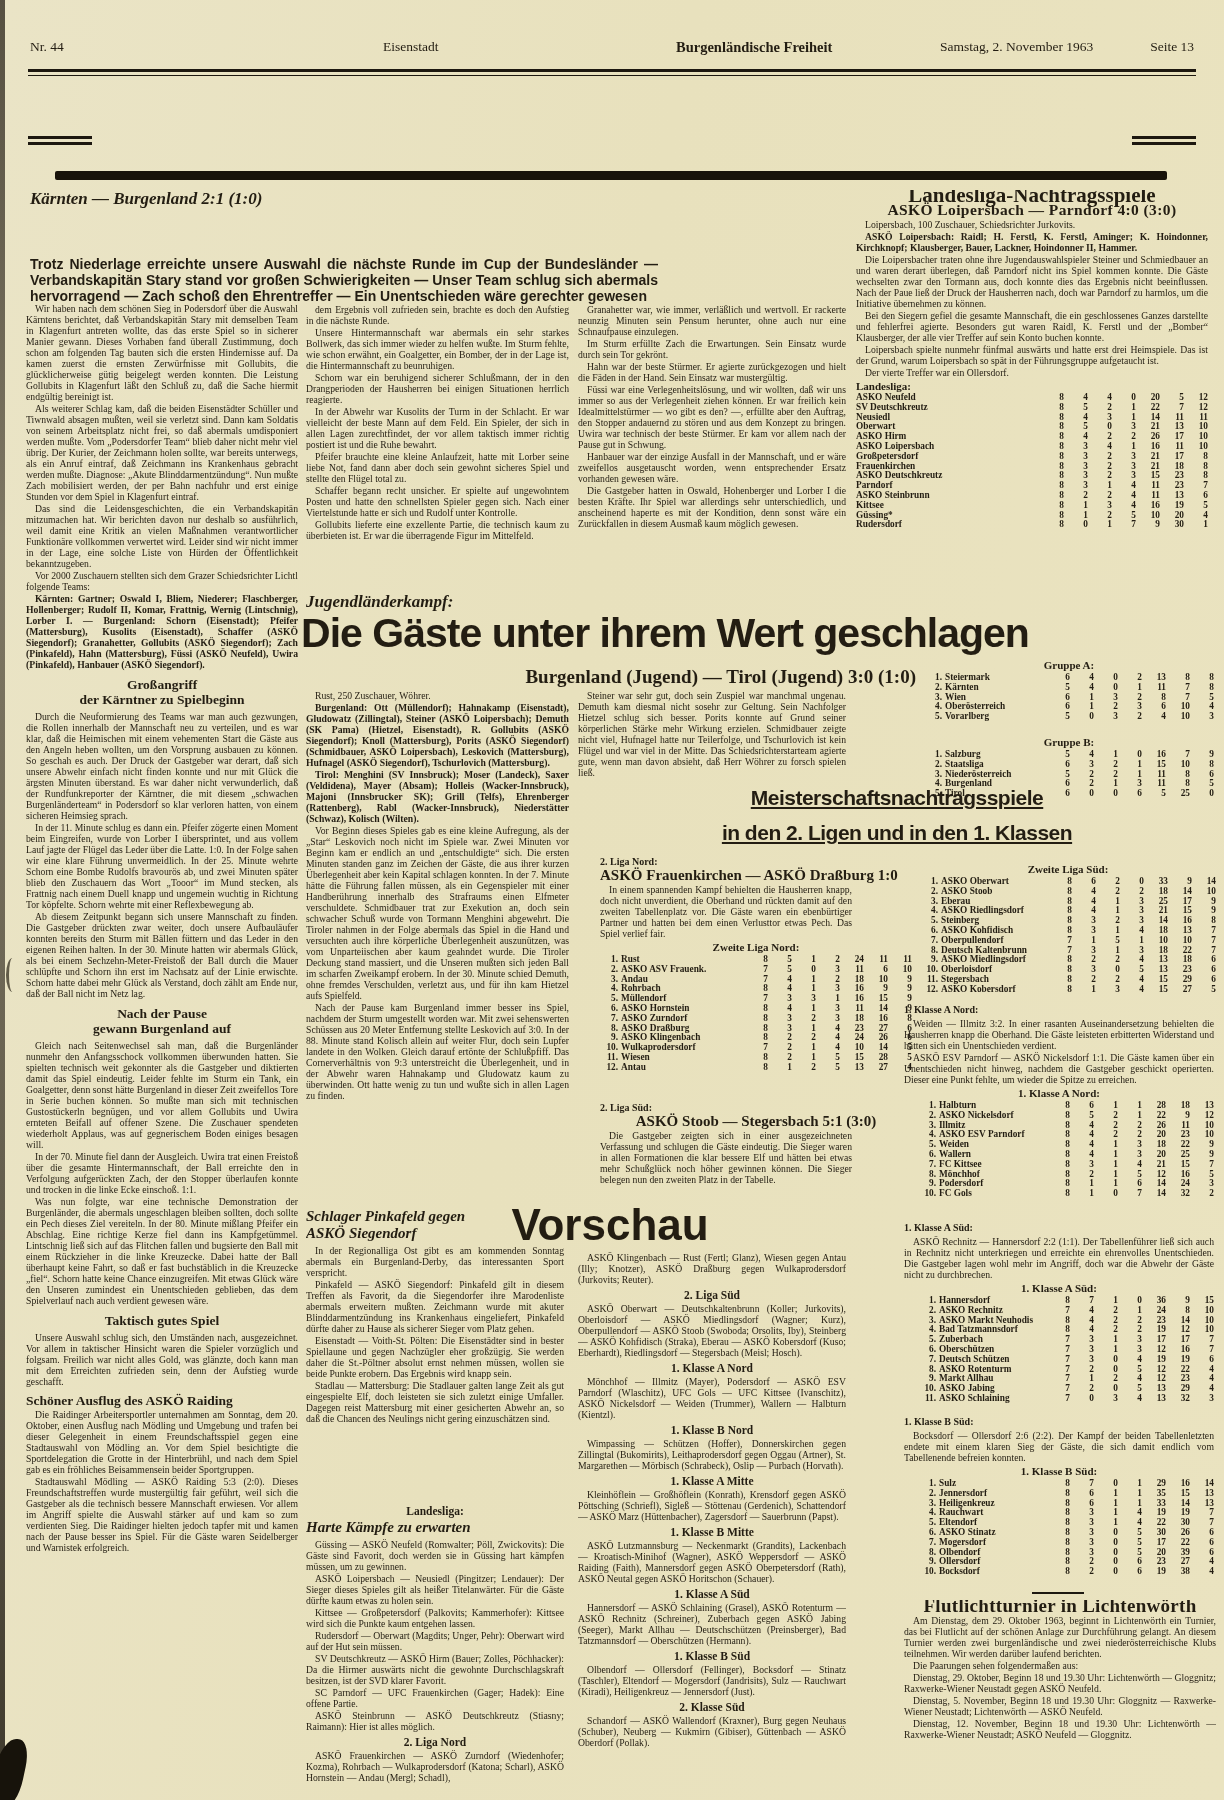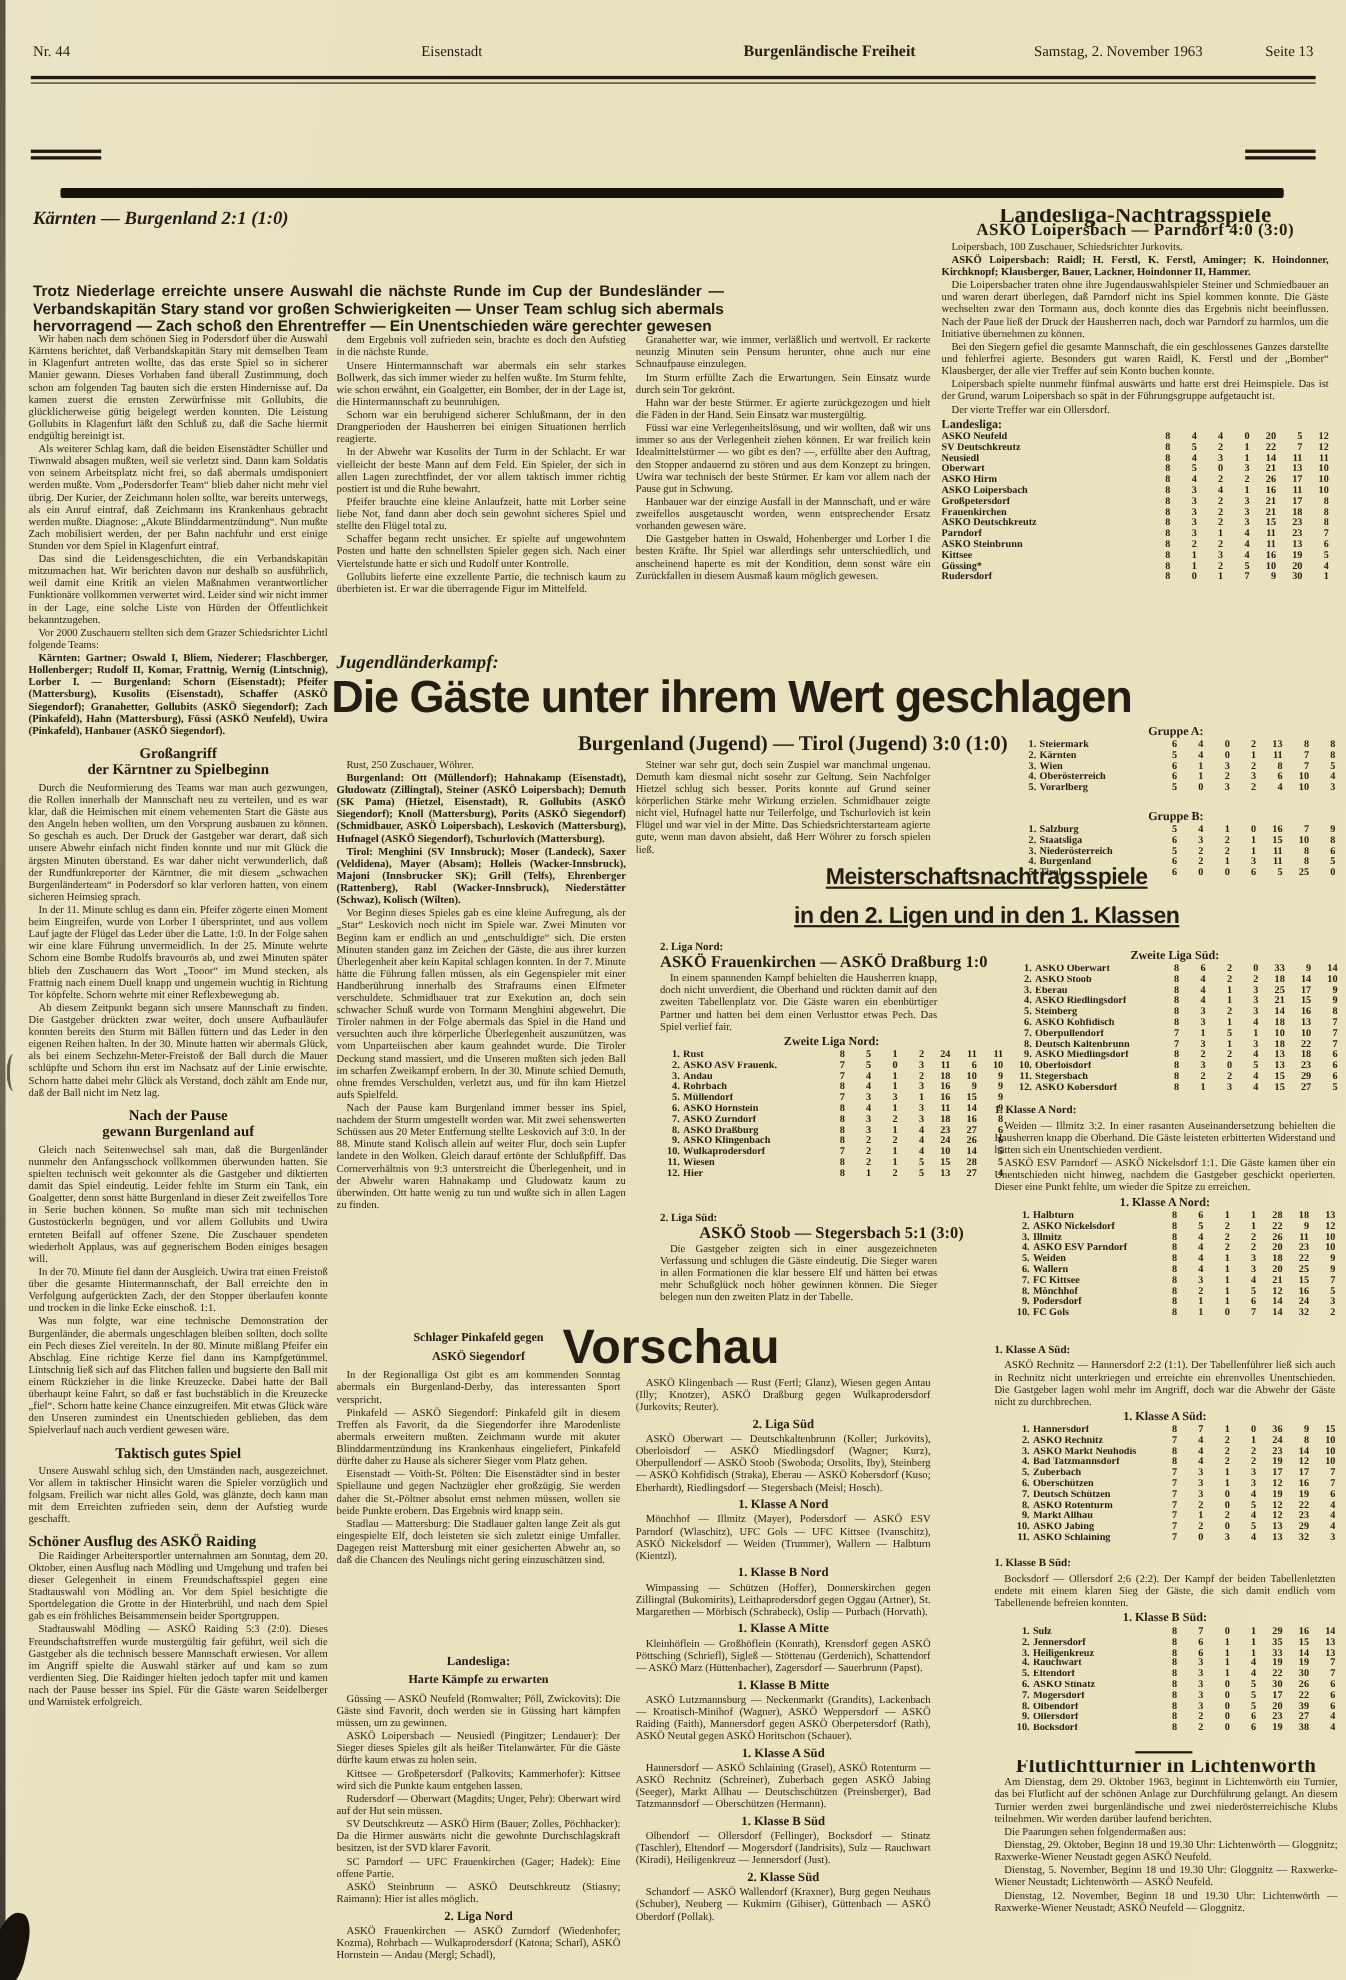--- a/index.html
+++ b/index.html
@@ -38,21 +38,21 @@
   .sh{font-weight:bold;text-align:center;font-size:13.5px;line-height:15px;margin:7px 0 4px 0;text-indent:0 !important;}
   .sh2{font-weight:bold;font-size:13.5px;margin:8px 0 3px 0;text-indent:0 !important;}
   .h-left{font-weight:bold;font-size:10px;margin:0 0 3px 0;}
   .match-line{font-weight:bold;font-size:15px;white-space:nowrap;margin:2px 0 3px 0;}
   .report-title{font-weight:bold;font-size:21px;text-align:center;margin:0 0 3px 0;}
   .report-match{font-weight:bold;font-size:15.5px;text-align:center;margin:0 0 4px 0;letter-spacing:.4px;}
   .jug-headline{font-family:"Liberation Sans",sans-serif;font-weight:bold;font-size:41px;letter-spacing:-1px;text-align:center;white-space:nowrap;}
   .jug-subhead{font-weight:bold;font-size:19px;text-align:right;}
   .meister{font-family:"Liberation Sans",sans-serif;font-weight:bold;font-size:21px;line-height:35px;text-align:center;letter-spacing:-.5px;text-decoration:underline;}
   .vorschau-h{font-family:"Liberation Sans",sans-serif;font-weight:bold;font-size:44px;text-align:center;letter-spacing:0px;}
-  .schlager-h{font-weight:bold;font-size:11px;line-height:17px;text-align:center;margin-bottom:3px;}
+  .schlager-h{font-weight:bold;font-size:15px;line-height:17px;margin-bottom:3px;font-style:italic;}
   .seclabel{font-weight:bold;font-size:11.5px;text-align:center;margin:5px 0 2px 0;}
   .flut-h{font-weight:bold;font-size:19px;text-align:center;margin-bottom:4px;letter-spacing:.3px;}
 
   
   .ttitle{font-weight:bold;font-size:11px;text-align:center;margin:3px 0 2px 0;}
   .tlabel{font-weight:bold;font-size:11px;margin:3px 0 1px 0;}
   .trow{display:flex;font-weight:bold;font-size:9.3px;line-height:9.8px;white-space:nowrap;}
   .trow .pos{width:18px;text-align:right;padding-right:3px;}
   .trow .club{flex:1;overflow:hidden;text-align:left;}
   .trow .c{width:24px;text-align:right;}
@@ -590,21 +590,21 @@
           <span class="c">2</span>
           <span class="c">1</span>
           <span class="c">5</span>
           <span class="c">15</span>
           <span class="c">28</span>
           <span class="c">5</span>
         </div>
 
       <div class="trow">
           <span class="pos">12.</span>
-          <span class="club">Hier</span>
+          <span class="club">Antau</span>
           <span class="c">8</span>
           <span class="c">1</span>
           <span class="c">2</span>
           <span class="c">5</span>
           <span class="c">13</span>
           <span class="c">27</span>
           <span class="c">4</span>
         </div>
     </div>
   </div>

